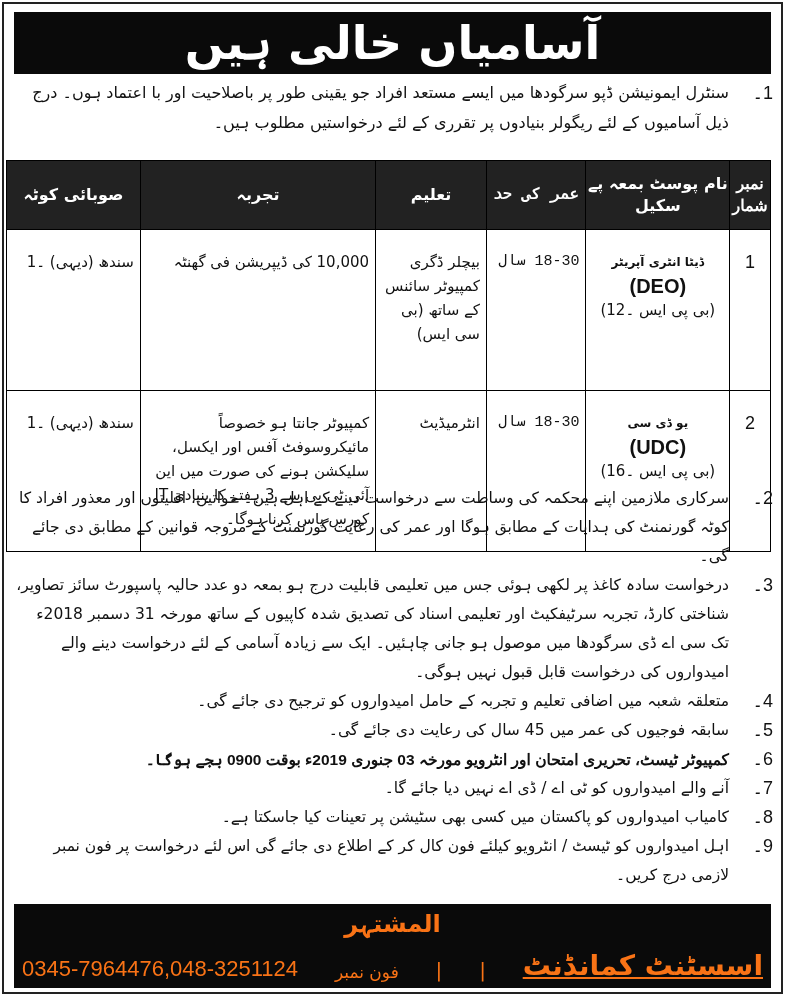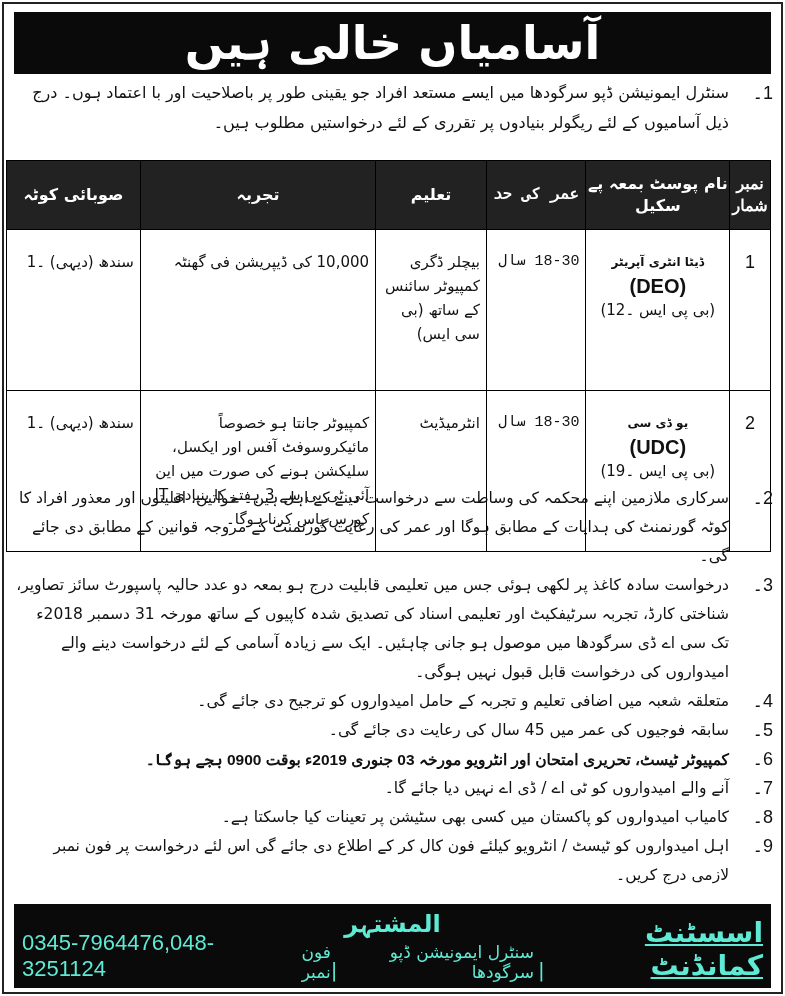--- a/index.html
+++ b/index.html
@@ -21,21 +21,21 @@
   .c-exp{width:230px;text-align:right;}
   .c-quota{width:125px;text-align:right;margin-left:32px;}
   .post-name{font-weight:bold;font-size:12px;}
   .post-abbr{font-family:"Liberation Sans",sans-serif;font-weight:bold;font-size:20px;direction:ltr;}
   .post-scale{font-size:15px;}
   .row1 td{height:120px;}
   .row2 td{height:120px;}
   .clauses{position:absolute;left:10px;right:8px;top:480px;font-size:15.5px;line-height:29px;}
   .clauses .ptext{text-align:right;}
   .b{font-weight:bold;font-family:"Liberation Sans",sans-serif;}
-  .footer{position:absolute;left:10px;right:10px;top:900px;height:84px;background:#0a0a0a;color:#5eead4;}
+  .footer{position:absolute;left:10px;right:10px;top:900px;height:84px;background:#0a0a0a;color:#f97316;}
   .footer-title{position:absolute;top:6px;left:0;right:0;text-align:center;font-size:24px;font-weight:bold;letter-spacing:10px;}
   .footer-line{position:absolute;bottom:6px;left:8px;right:8px;display:flex;direction:rtl;align-items:flex-end;justify-content:space-between;}
   .issuer{font-size:28px;font-weight:bold;text-decoration:underline;}
   .depot{font-size:17px;padding:0 4px;}
   .sep{font-size:20px;}
   .phone-label{font-size:17px;}
   .phones{font-family:"Liberation Sans",sans-serif;font-size:22px;direction:ltr;}
 </style>
 </head>
 <body>
@@ -75,21 +75,21 @@
         <td class="c-age">18-30 سال</td>
         <td class="c-edu">بیچلر ڈگری کمپیوٹر سائنس کے ساتھ (بی سی ایس)</td>
         <td class="c-exp">10,000 کی ڈیپریشن فی گھنٹہ</td>
         <td class="c-quota">سندھ (دیہی) ۔1</td>
       </tr>
       <tr class="row2">
         <td class="c-num">2</td>
         <td class="c-post">
           <div class="post-name">یو ڈی سی</div>
           <div class="post-abbr">(UDC)</div>
-          <div class="post-scale">(بی پی ایس ۔19)</div>
+          <div class="post-scale">(بی پی ایس ۔16)</div>
         </td>
         <td class="c-age">18-30 سال</td>
         <td class="c-edu">انٹرمیڈیٹ</td>
         <td class="c-exp">کمپیوٹر جانتا ہو خصوصاً مائیکروسوفٹ آفس اور ایکسل، سلیکشن ہونے کی صورت میں این آئی ٹی بی سے 3 ہفتے کا بنیادی IT کورس پاس کرنا ہوگا۔</td>
         <td class="c-quota">سندھ (دیہی) ۔1</td>
       </tr>
     </tbody>
   </table>
 
   <div class="clauses">
@@ -125,20 +125,19 @@
       <span class="pnum">9۔</span>
       <span class="ptext">اہل امیدواروں کو ٹیسٹ / انٹرویو کیلئے فون کال کر کے اطلاع دی جائے گی اس لئے درخواست پر فون نمبر لازمی درج کریں۔</span>
     </div>
   </div>
 
   <div class="footer">
     <div class="footer-title">المشتہر</div>
     <div class="footer-line">
       <span class="issuer">اسسٹنٹ کمانڈنٹ</span>
       <span class="sep">|</span>
-      <span class="depot">سنٹرل ایمونیشن ڈپو سرگودھا</span>
       <span class="sep">|</span>
       <span class="phone-label">فون نمبر</span>
       <span class="phones">0345-7964476,048-3251124</span>
     </div>
   </div>
 
 </div>
 
 </body></html>

